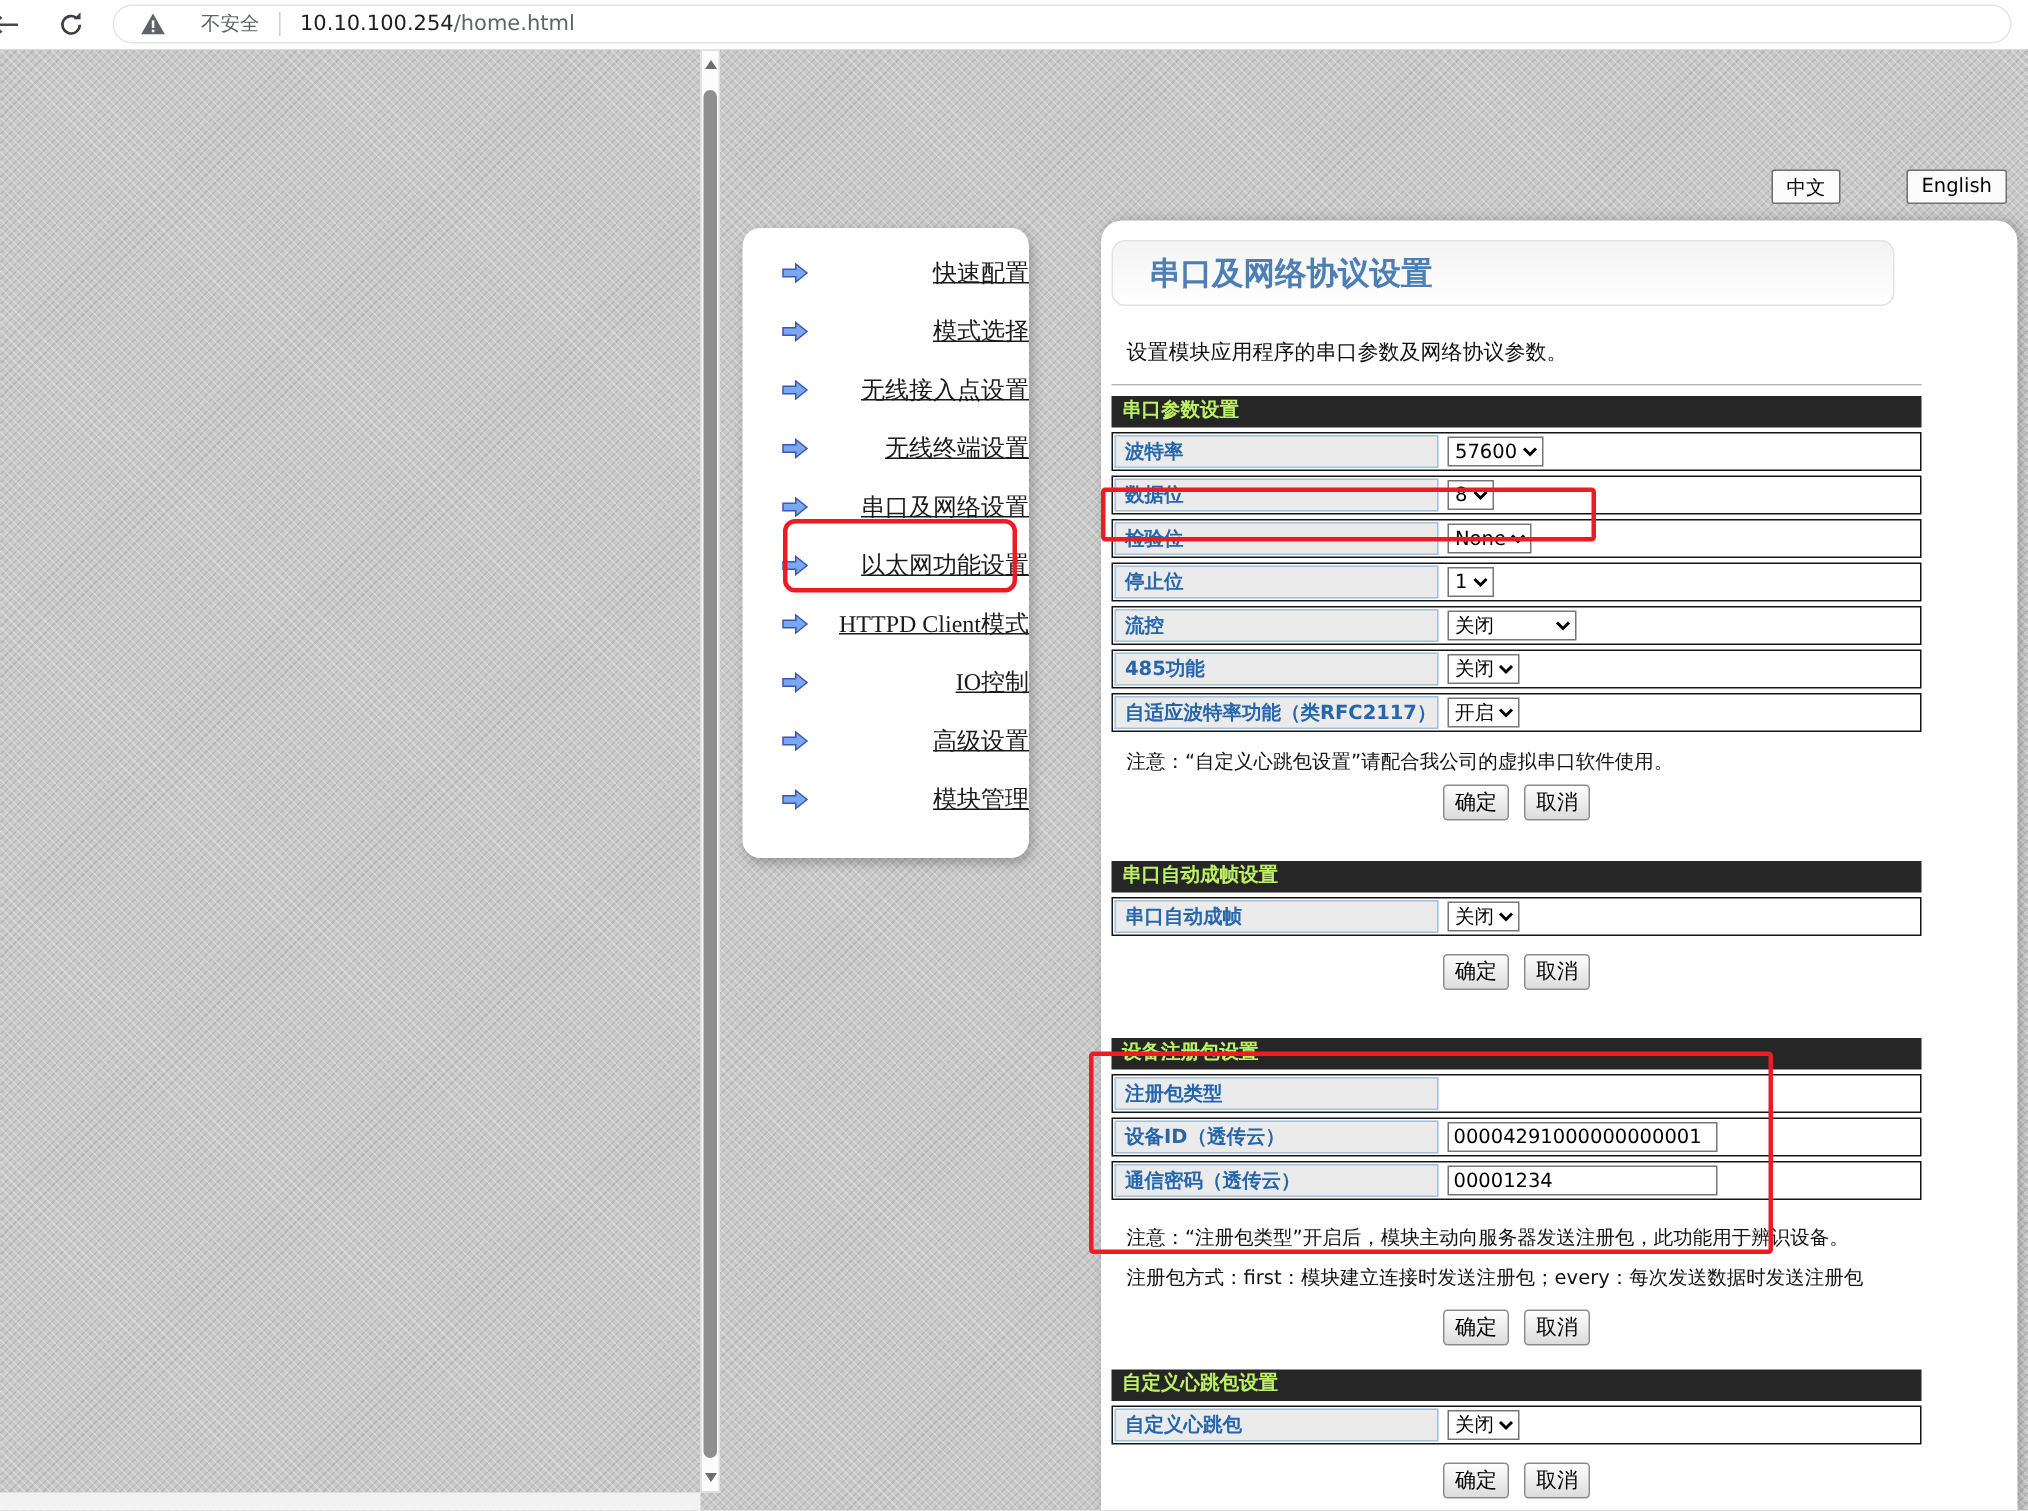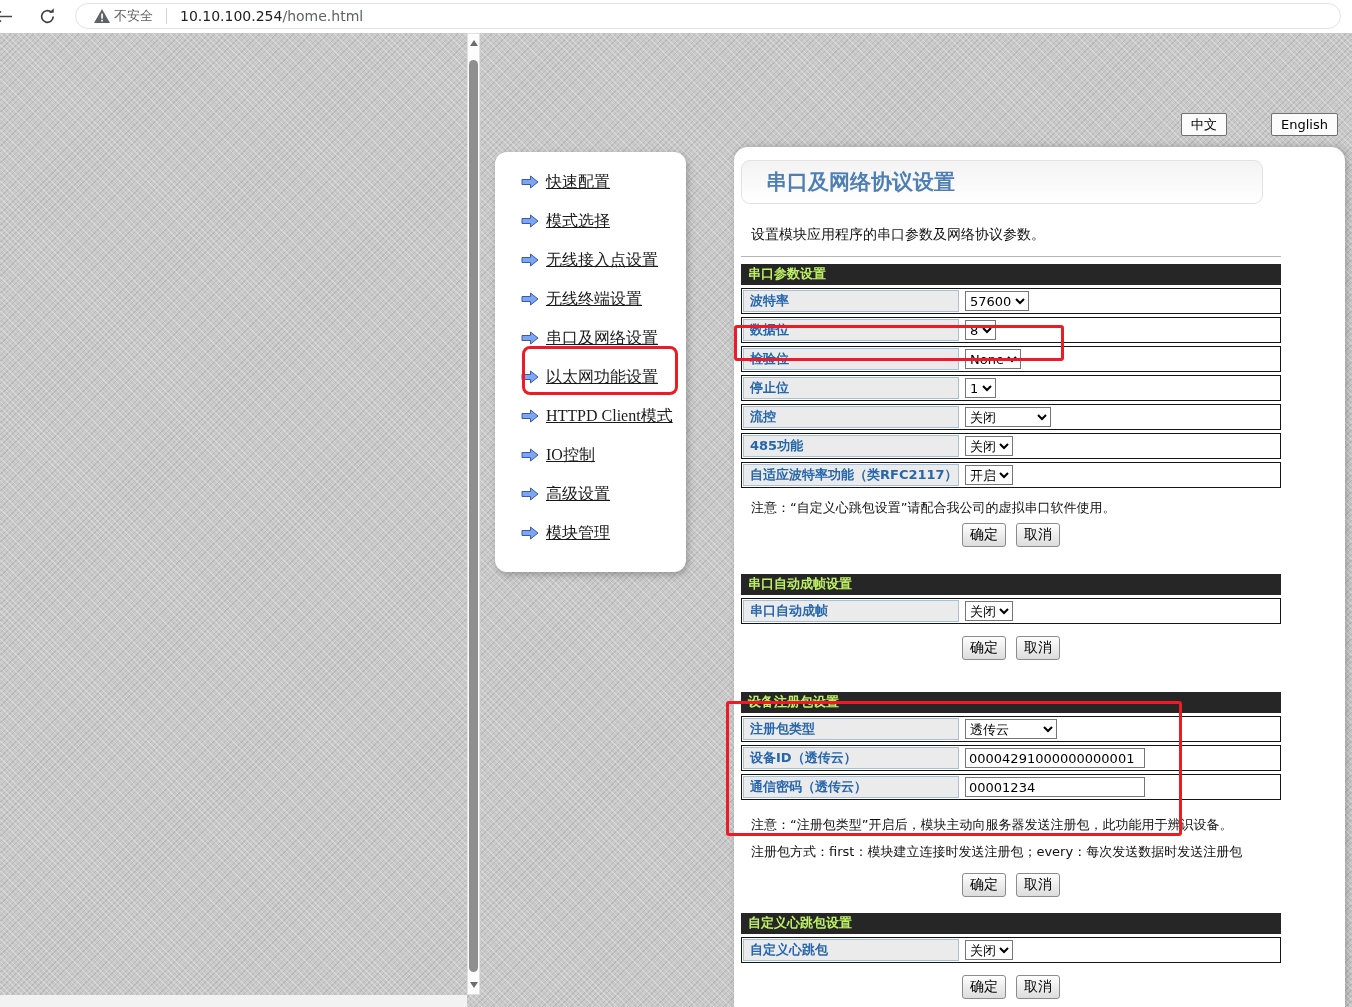--- a/index.html
+++ b/index.html
@@ -7,21 +7,21 @@
        font-family:"DejaVu Sans","Liberation Sans",sans-serif;background:#fff;}
 
   
   #toolbar{position:absolute;left:0;top:0;width:1352px;height:33px;background:#fff;
            border-bottom:1px solid #d6d6d6;}
   #back-ic{position:absolute;left:-9px;top:9px;}
   #refresh-ic{position:absolute;left:38px;top:7px;cursor:pointer;}
   #addrbar{position:absolute;left:75px;top:3px;width:1266px;height:26px;border:1px solid #e4e4e4;
            border-radius:14px;background:#fff;display:flex;align-items:center;box-sizing:border-box;}
   #warn-ic{margin-left:18px;display:flex;}
-  .sec-label{color:#5f6368;font-size:13px;margin-left:4px;text-align:right;}
+  .sec-label{color:#5f6368;font-size:13px;margin-left:24px;text-align:right;}
   .addr-sep{width:1px;height:16px;background:#d0d0d0;margin:0 13px;}
   .url-host{color:#202124;font-size:14px;}
   .url-path{color:#5f6368;font-size:14px;}
 
   
   #page{position:absolute;left:0;top:33px;width:1352px;height:974px;background-color:#c9c9c9;
         background-image:repeating-linear-gradient(45deg,rgba(255,255,255,.28) 0 1px,transparent 1px 4px),
                          repeating-linear-gradient(-45deg,rgba(90,90,90,.16) 0 1px,transparent 1px 4px);}
   #left-bottom-strip{position:absolute;left:0;top:962px;width:467px;height:12px;background:#f2f2f2;}
 
@@ -38,21 +38,21 @@
   
   .lang-btn{position:absolute;height:23px;background:#fbfbfb;border:1px solid #6f6f6f;
             border-radius:2px;font-size:13px;font-family:inherit;padding:0 9px;cursor:pointer;}
   #btn-cn{left:1181px;top:80px;}
   #btn-en{left:1271px;top:80px;}
 
   
   #sidebar{position:absolute;left:495px;top:119px;width:191px;height:420px;background:#fff;
            border-radius:12px;box-shadow:2px 3px 7px rgba(0,0,0,.25);box-sizing:border-box;
            padding:19px 0 0 26px;}
-  .menu-item{display:flex;align-items:center;height:22px;margin-bottom:17px;cursor:pointer;}
+  .menu-item{display:flex;align-items:center;height:22px;margin-bottom:17px;cursor:pointer;justify-content:space-between;}
   .menu-item svg{flex:0 0 auto;margin-right:7px;}
   .menu-label{font-family:"Liberation Serif","DejaVu Serif",serif;font-size:16px;color:#1a1a1a;
               text-decoration:underline;white-space:nowrap;}
 
   
   #main{position:absolute;left:734px;top:114px;width:611px;height:860px;background:#fff;
         border-radius:14px 14px 0 0;box-shadow:2px 0 7px rgba(0,0,0,.22);overflow:hidden;}
   #content{position:absolute;left:7px;top:0;width:547px;}
   #title-box{margin-top:13px;width:522px;height:44px;box-sizing:border-box;border:1px solid #e2e2e2;
              border-radius:9px;background:linear-gradient(#f3f3f3,#ffffff);
@@ -268,23 +268,20 @@
                 </div>
               </div>
             </div>
             <div class="btnrow"><button class="btn">确定</button><button class="btn">取消</button></div>
           </div>
           <div class="section" data-sec="regpkt">
             <div class="sec-header">设备注册包设置</div>
             <div class="rows">
               <div class="row">
                 <div class="lbl">注册包类型</div>
-                <div class="val">
-                  <select><option>透传云</option></select>
-                </div>
               </div>
               <div class="row">
                 <div class="lbl">设备ID（透传云）</div>
                 <div class="val">
                   <input type="text" value="00004291000000000001" style="">
                 </div>
               </div>
               <div class="row">
                 <div class="lbl">通信密码（透传云）</div>
                 <div class="val">

